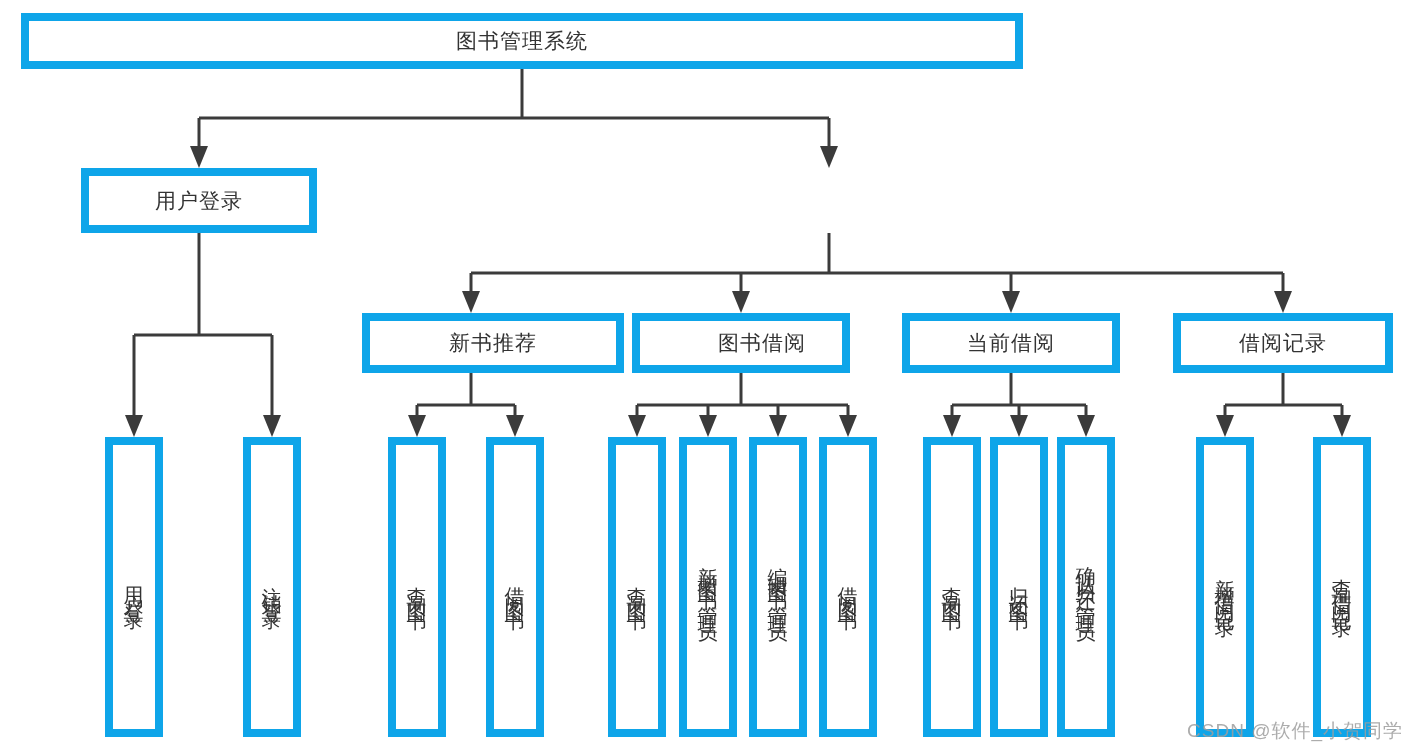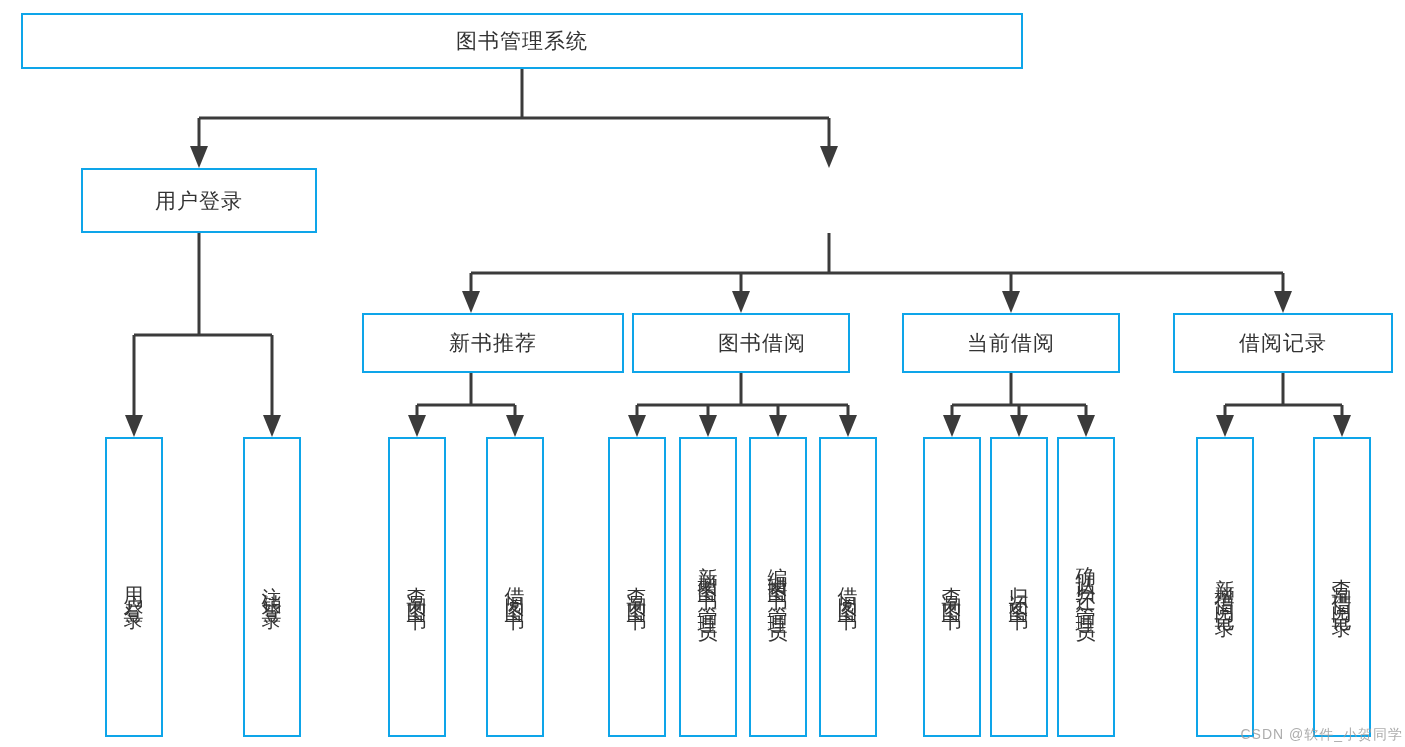--- a/index.html
+++ b/index.html
@@ -19,21 +19,21 @@
     position: absolute;
     left: 0; top: 0;
     width: 1405px;
     height: 747px;
     z-index: 1;
   }
   .node {
     position: absolute;
     box-sizing: border-box;
     background: #ffffff;
-    border: 2px solid #0ea5e9;
+    border: 8px solid #0ea5e9;
     color: #333333;
     display: flex;
     align-items: center;
     justify-content: center;
     z-index: 2;
   }
   .node.h {
     font-size: 21px;
     letter-spacing: 1px;
   }
@@ -64,21 +64,21 @@
   .lf-8  { left: 819px; }
   .lf-9  { left: 923px; }
   .lf-10 { left: 990px; }
   .lf-11 { left: 1057px; letter-spacing: 7px; }
   .lf-12 { left: 1196px; }
   .lf-13 { left: 1313px; }
   .watermark {
     position: absolute;
     right: 2px;
     bottom: 3px;
-    font-size: 14px;
+    font-size: 19px;
     color: rgba(158, 158, 158, 0.85);
     letter-spacing: 1px;
     z-index: 3;
     white-space: nowrap;
   }
 </style>
 </head>
 <body>
 
 <div class="stage">

